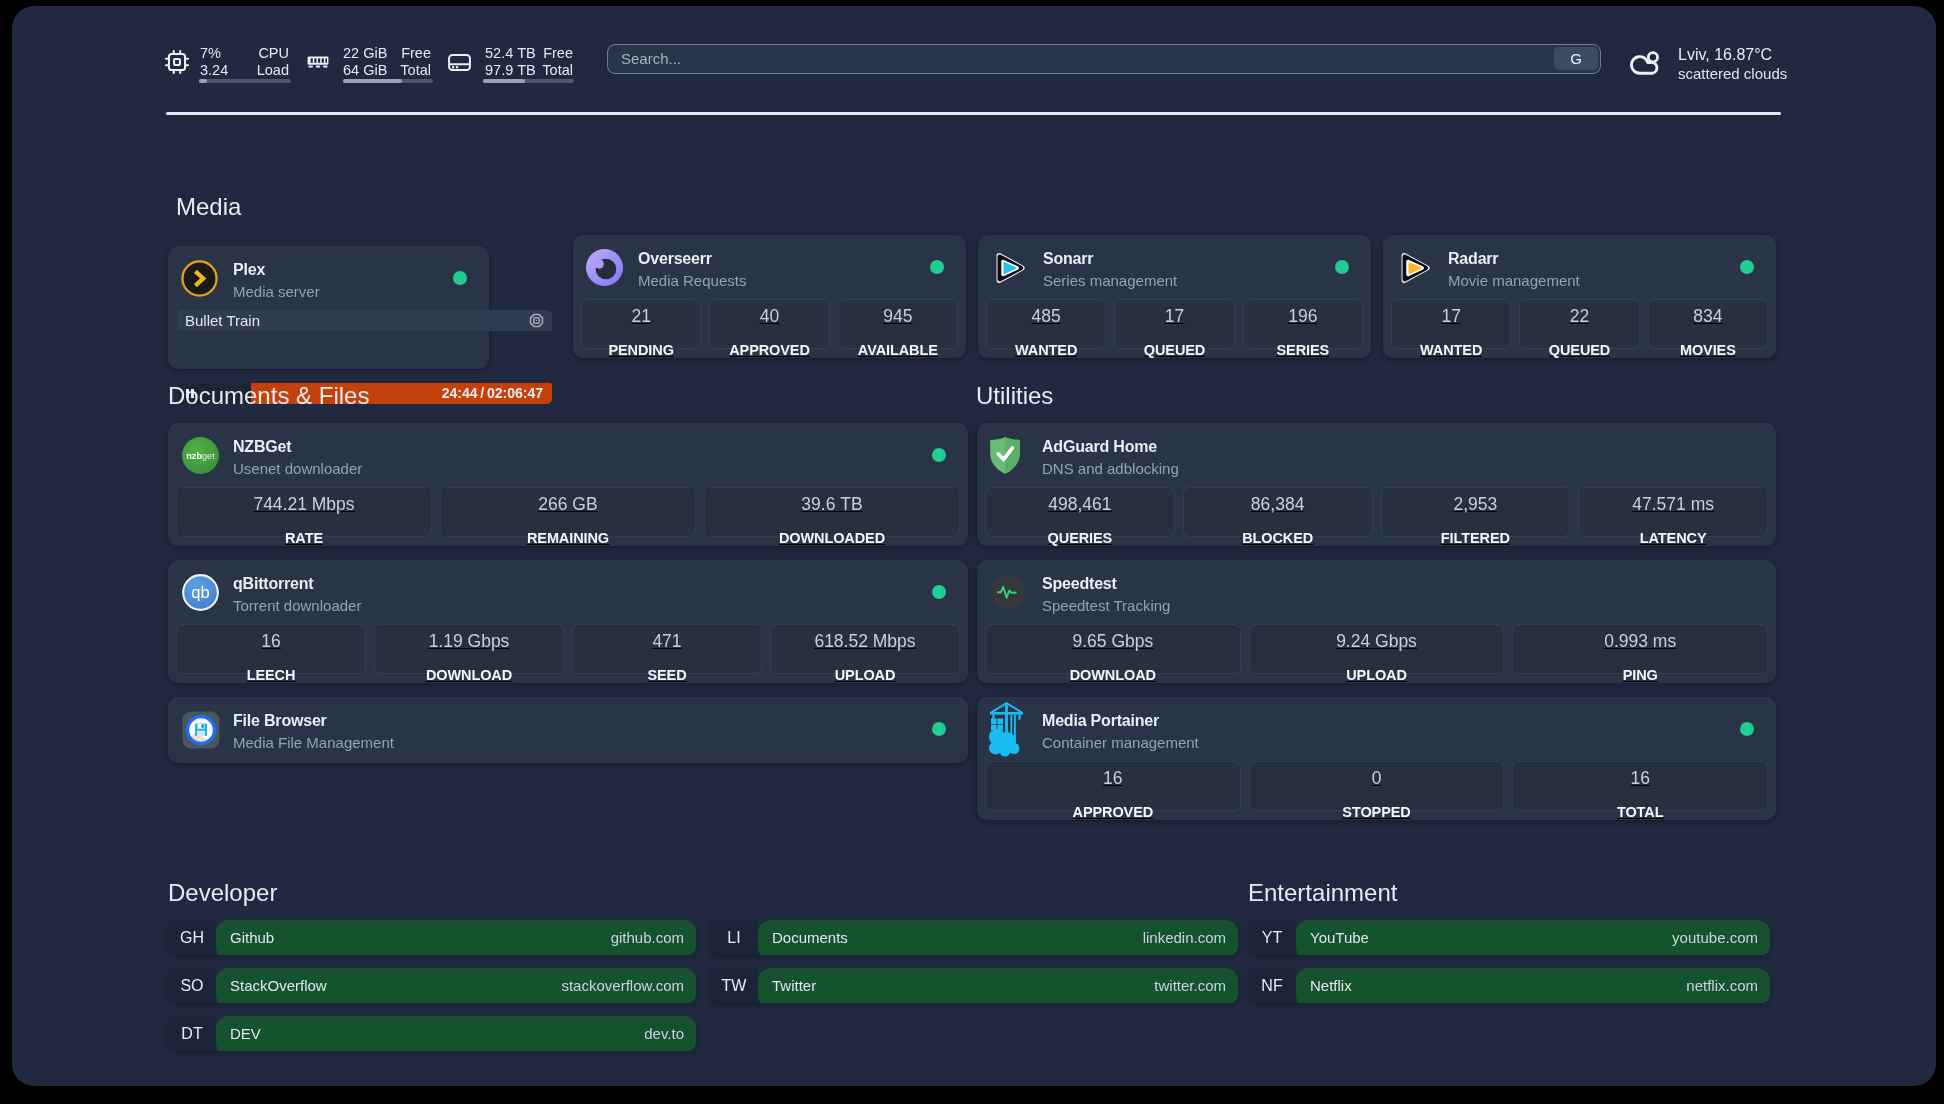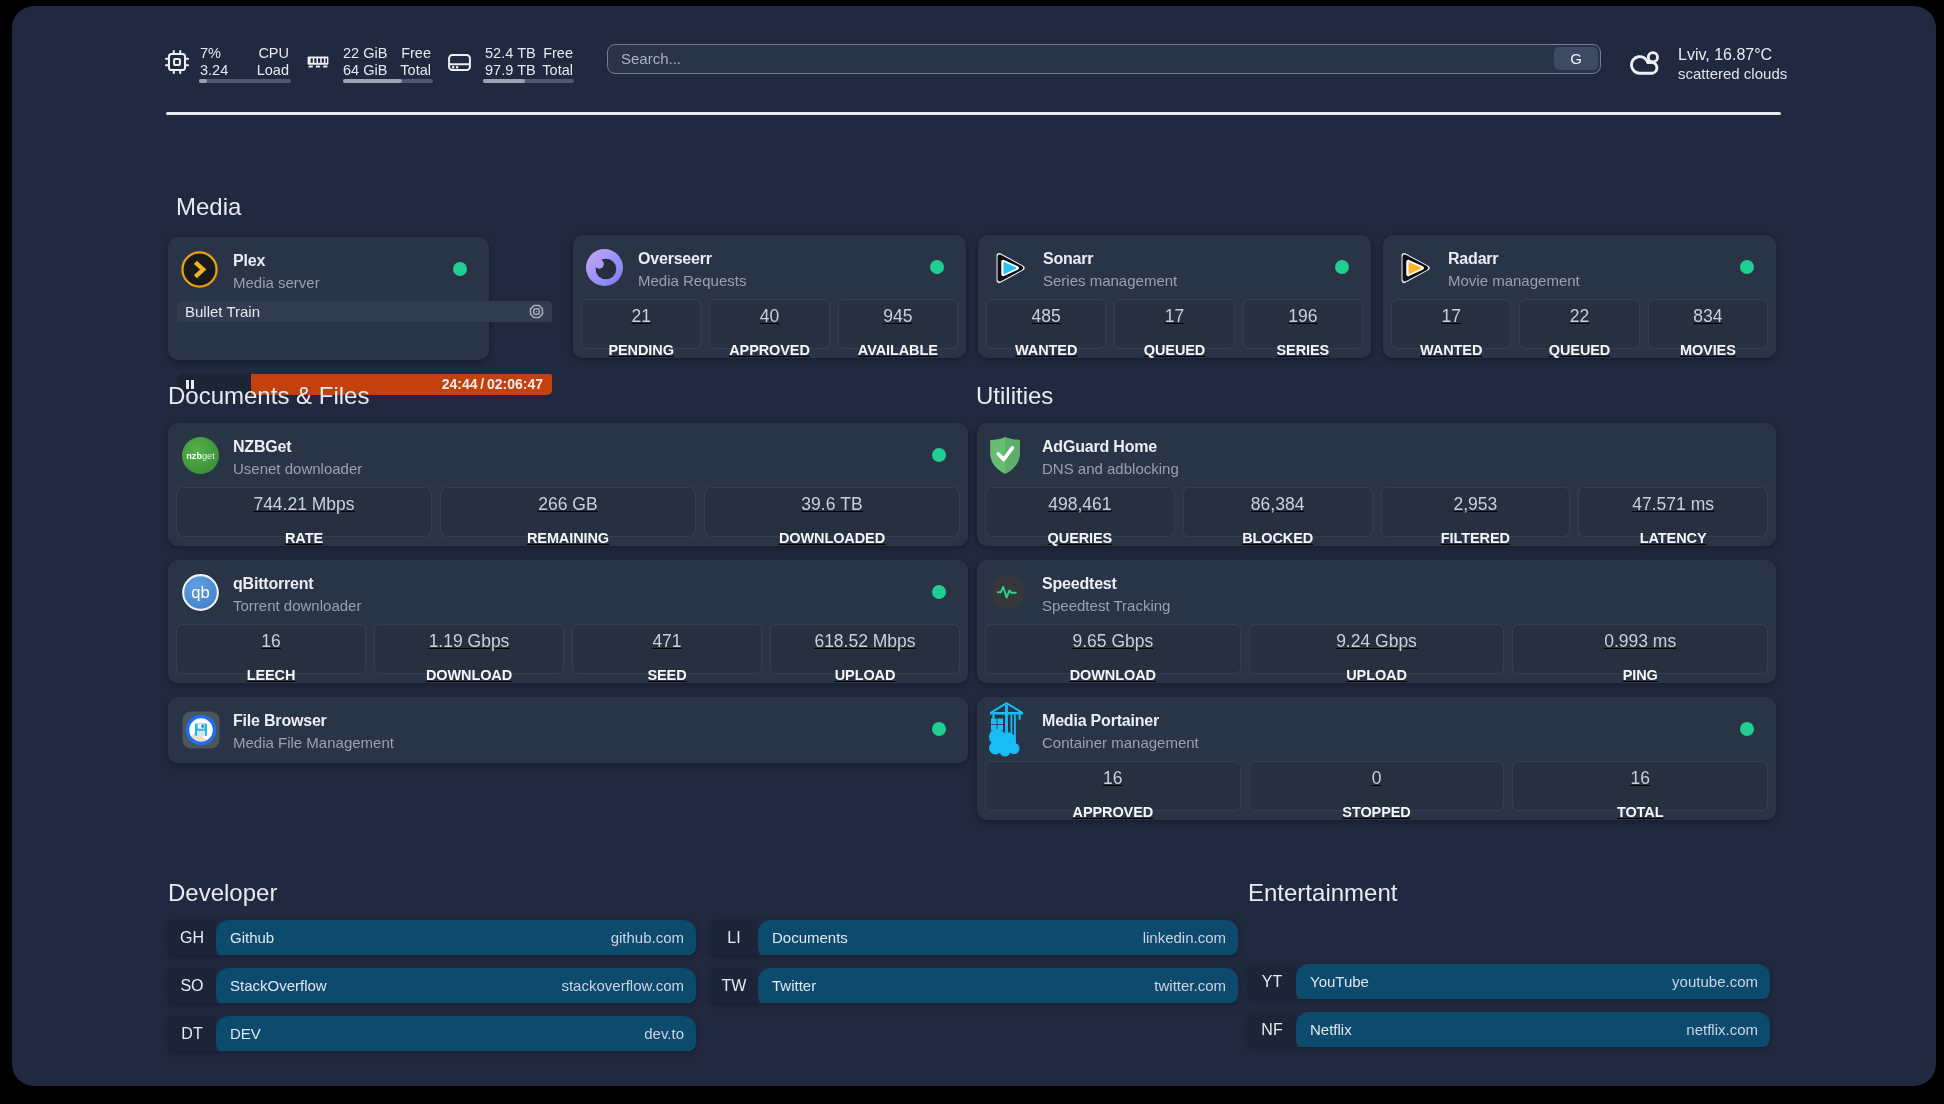--- a/index.html
+++ b/index.html
@@ -19,21 +19,21 @@
   .stats { position:absolute; left:8px; right:8px; top:64px; height:50px; display:flex; gap:8px; }
   .st { flex:1; background:#26303f; border:1px solid rgba(255,255,255,0.07); border-radius:6px;
     text-align:center; padding-top:6px;text-decoration:underline; }
   .st .v { font-size:17.5px; color:#c9d0db; line-height:20px; }
   .st .l { font-size:14.5px; font-weight:700; color:#f4f6f9; line-height:17px; letter-spacing:-0.1px; margin-top:16px; }
   .bmcol { position:absolute; width:528px; }
   .bmrow { position:relative; height:35px; margin-bottom:13px; border-radius:8px; overflow:hidden;
     box-shadow:0 2px 6px rgba(0,0,0,0.28); }
   .bmab { position:absolute; left:0; top:0; width:48px; height:35px; background:#1c2538;
     color:#e8ebf2; font-size:16px; text-align:center; line-height:35px; }
-  .bmbody { position:absolute; left:48px; right:0; top:0; height:40px; background:#0c4a6e;border-radius:13px; }
+  .bmbody { position:absolute; left:48px; right:0; top:0; height:40px; background:#14532d;border-radius:13px; }
   .bmname { position:absolute; left:14px; top:0; line-height:35px; font-size:15px; color:#e2e6ee; }
   .bmurl { position:absolute; right:12px; top:0; line-height:35px; font-size:15px; color:#ccd3e0; }
   svg { display:block; }
 </style>
 </head>
 <body>
 <div class="panel">
 <div class="inner">
 
   <svg class="abs" style="left:164px; top:49px;" width="26" height="26" viewBox="0 0 24 24" fill="none" stroke="#edf0f5" stroke-width="1.9" stroke-linecap="round">
@@ -90,21 +90,21 @@
       <circle cx="14.6" cy="7.4" r="2.6" fill="#212940"></circle>
       <path d="M14.58 16.4H7.2a4.7 4.7 0 1 1 4.5-6.03h1.22a3.02 3.02 0 1 1 1.66 6.03Z" fill="#212940"></path>
     </g>
   </svg>
   <div class="abs" style="left:1678px; top:45px; font-size:16px; line-height:19px; color:#e8ebf2;">Lviv, 16.87°C<br><span style="font-size:15px; color:#dfe3ec;">scattered clouds</span></div>
 
   <div class="abs" style="left:166px; top:112px; width:1615px; height:2.5px; background:#e7eaf0; border-radius:2px;"></div>
 
   <div class="hd" style="left:176px; top:193px;">Media</div>
 
-  <div class="card" style="left:168px; top:237px; width:321px; height:123px;padding-left:36px;">
+  <div class="card" style="left:168px; top:246px; width:321px; height:123px;padding-left:36px;">
     <svg class="icn" style="left:13px; top:14px;" width="37" height="37" viewBox="0 0 36 36">
       <circle cx="18" cy="18" r="16.6" fill="#17191d" stroke="#e8a211" stroke-width="2.2"></circle>
       <path d="M14 11 L21.6 18 L14 25" fill="none" stroke="#edb320" stroke-width="4.2" stroke-linecap="butt" stroke-linejoin="miter"></path>
     </svg>
     <div class="ttl">Plex</div>
     <div class="sub">Media server</div>
     <div class="dot"></div>
     <div class="abs" style="left:9px; top:64px; width:375px; height:21px; background:#323c50; border-radius:5px 5px 2px 2px;">
       <div class="abs" style="left:8px; top:0; line-height:21px; font-size:15px; color:#e2e6ee;">Bullet Train</div>
       <svg class="abs" style="right:8px; top:3px;" width="15" height="15" viewBox="0 0 24 24" fill="none" stroke="#a5adbc" stroke-width="2.5">
@@ -418,21 +418,21 @@
           </div>
         </div>
     <div class="bmrow">
           <div class="bmab">TW</div>
           <div class="bmbody">
             <span class="bmname">Twitter</span>
             <span class="bmurl">twitter.com</span>
           </div>
         </div>
   </div>
-  <div class="bmcol" style="left:1248px; top:964px; width:522px;">
+  <div class="bmcol" style="left:1248px; top:920px; width:522px;">
     <div class="bmrow">
           <div class="bmab">YT</div>
           <div class="bmbody">
             <span class="bmname">YouTube</span>
             <span class="bmurl">youtube.com</span>
           </div>
         </div>
     <div class="bmrow">
           <div class="bmab">NF</div>
           <div class="bmbody">

